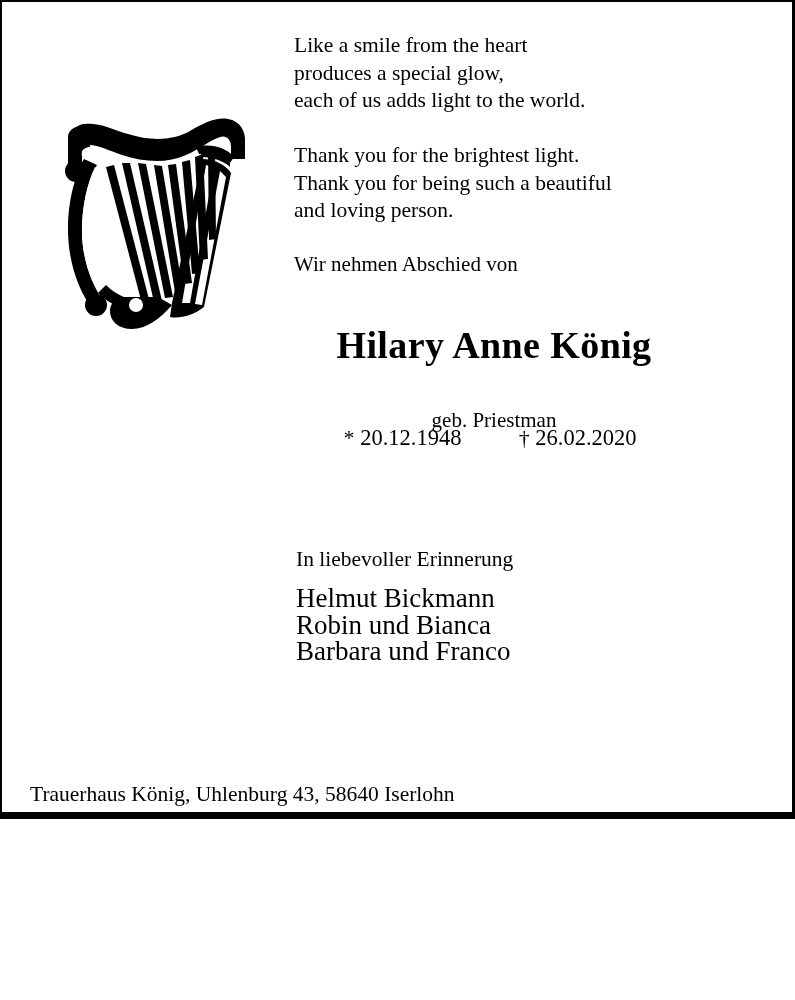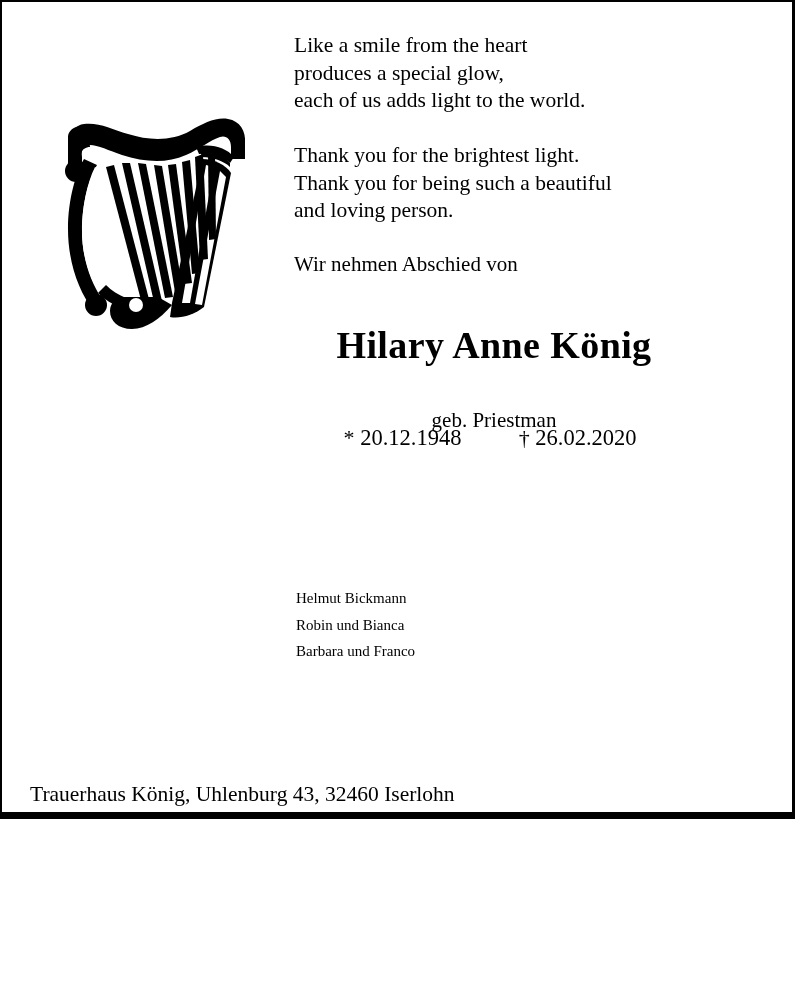--- a/index.html
+++ b/index.html
@@ -108,21 +108,21 @@
     left: 294px;
     top: 544px;
     font-size: 21.5px;
     line-height: 27px;
   }
 
   #mourners-list {
     position: absolute;
     left: 294px;
     top: 583px;
-    font-size: 15px;
+    font-size: 27px;
     line-height: 26.5px;
   }
   #mourners-list div { white-space: nowrap; }
 
   #mourning-house {
     position: absolute;
     left: 28px;
     top: 779px;
     font-size: 21.5px;
     line-height: 27px;
@@ -239,24 +239,25 @@
     <div id="maiden-name">geb. Priestman</div>
 
     <div id="life-dates">
       <span class="date-symbol">*</span>
       <span>20.12.1948</span>
       <span class="date-gap"></span>
       <span class="date-symbol">†</span>
       <span>26.02.2020</span>
     </div>
 
+    <div id="memory-heading">In liebevoller Erinnerung</div>
 
     <div id="mourners-list">
         <div>Helmut Bickmann</div>
         <div>Robin und Bianca</div>
         <div>Barbara und Franco</div>
       </div>
 
-    <div id="mourning-house">Trauerhaus König, Uhlenburg 43, 32460 Iserlohn</div>
+    <div id="mourning-house">Trauerhaus König, Uhlenburg 43, 58640 Iserlohn</div>
 
 
   </div>
 </div>
 
 </body></html>

